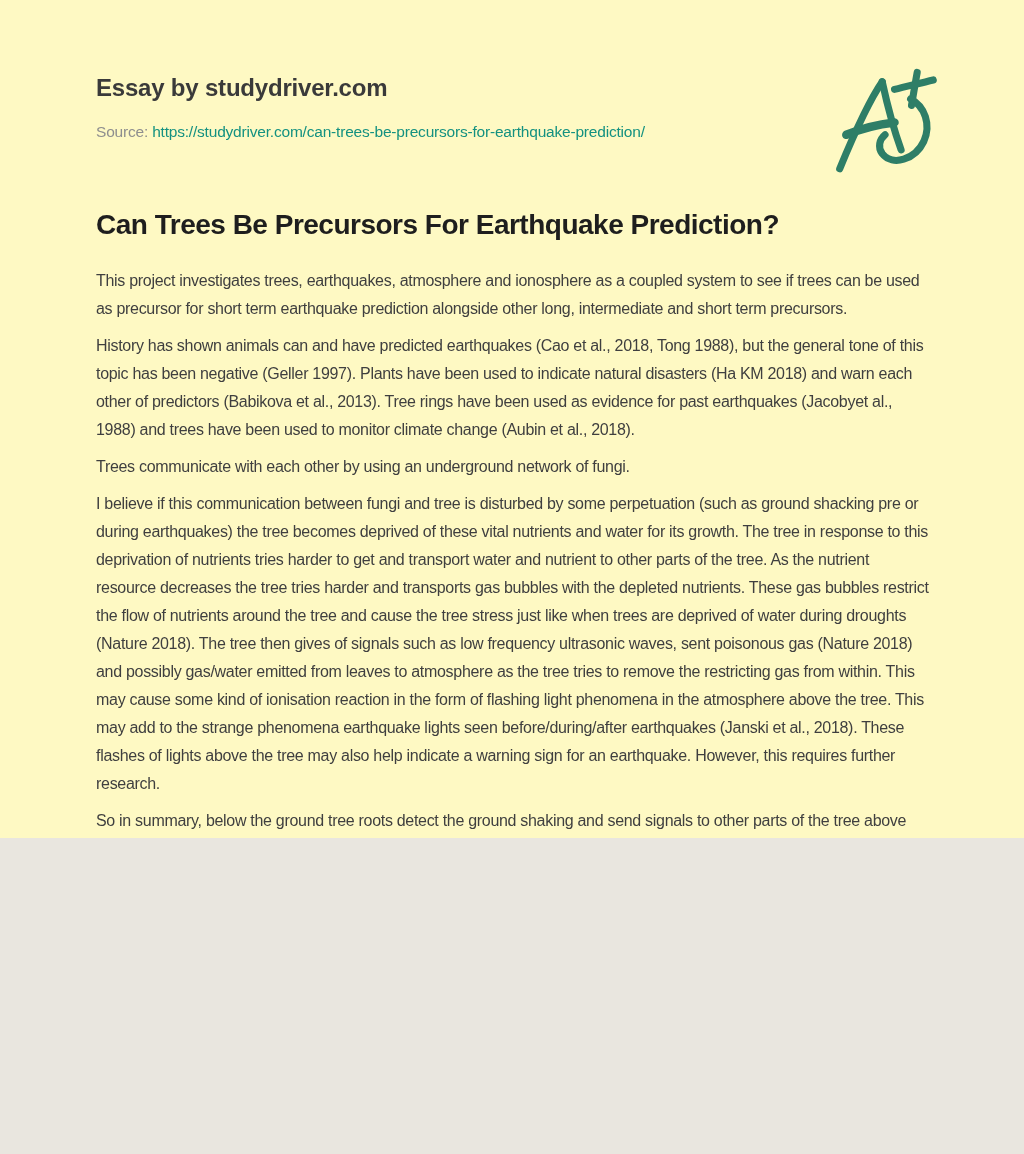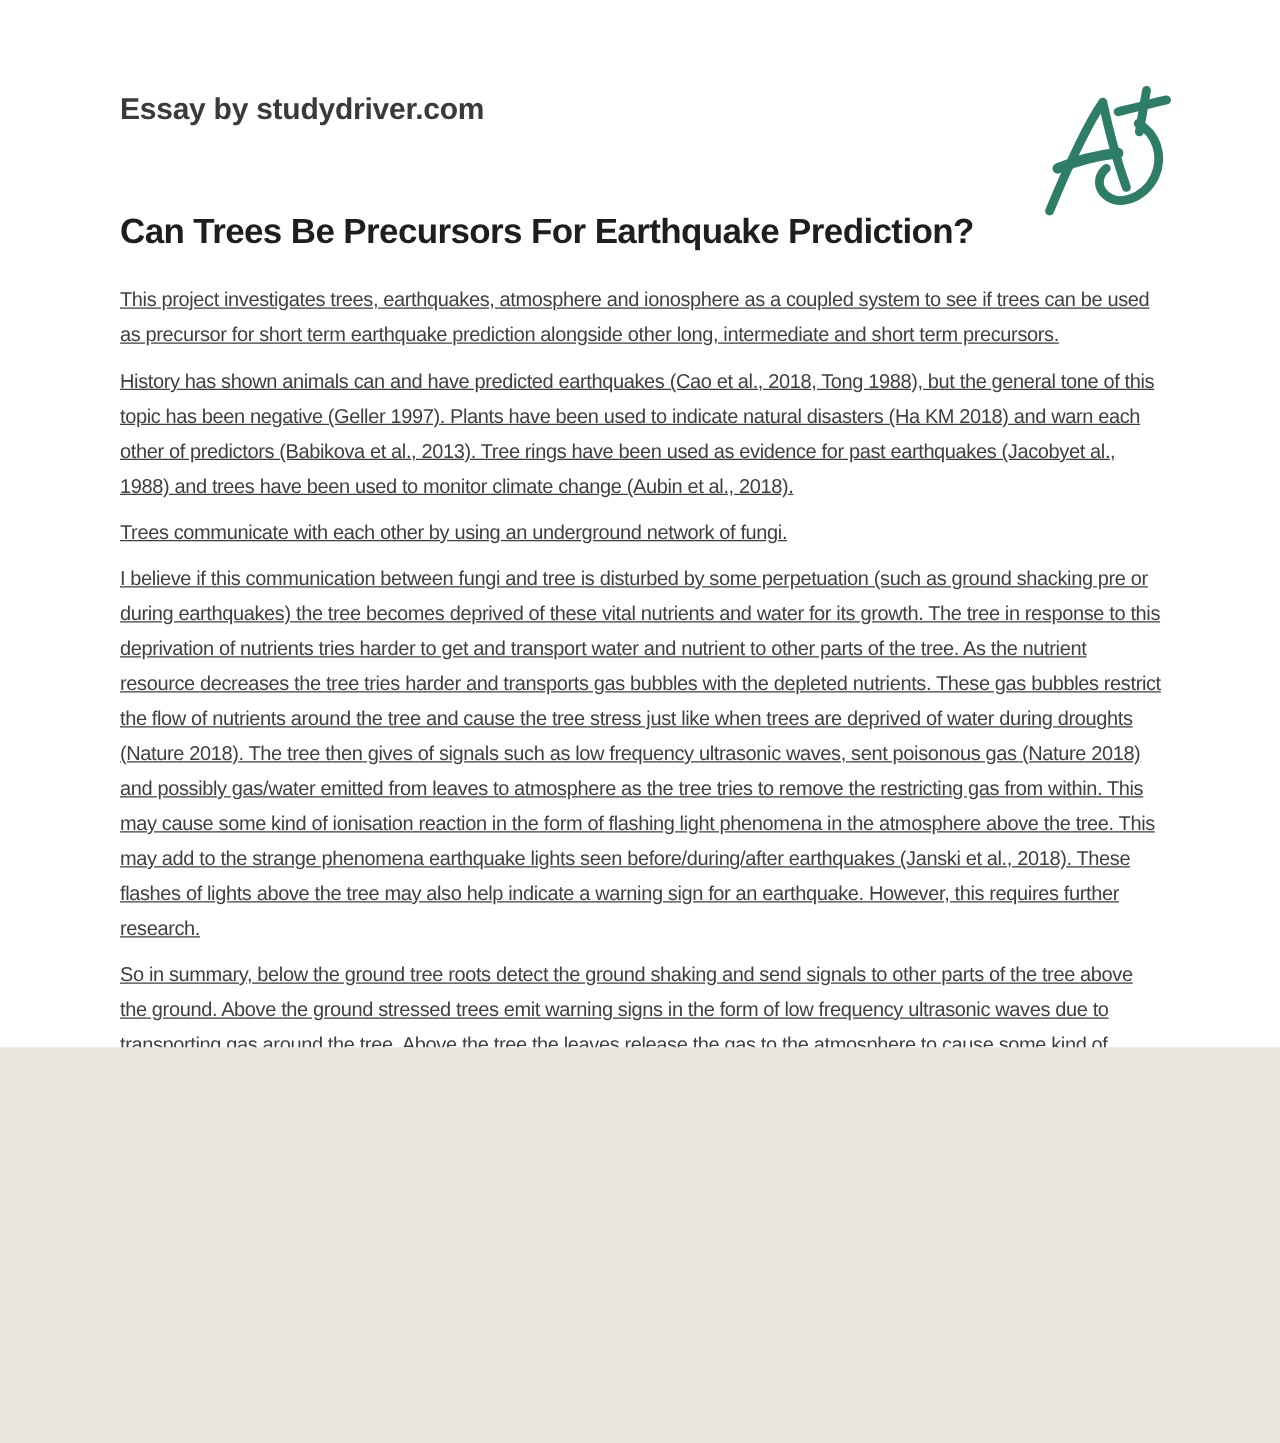--- a/index.html
+++ b/index.html
@@ -1,20 +1,20 @@
 <!DOCTYPE html>
 <html><head>
 <meta charset="utf-8">
 <style>
   * { box-sizing: border-box; margin: 0; padding: 0; }
   html, body { background: #e9e6df; }
   .page {
     width: 1024px;
     height: 838px;
-    background: #ffffff;
+    background: #fef9c3;
     position: relative;
     overflow: hidden;
     font-family: "Liberation Sans", "DejaVu Sans", sans-serif;
   }
   .content {
     position: absolute;
     left: 96px;
     top: 73px;
     width: 833px;
   }
@@ -52,21 +52,20 @@
     letter-spacing: -0.5px;
     color: #1e1e1e;
   }
   .essay-body { margin-top: 24px; }
   .essay-body p {
     font-size: 16px;
     line-height: 28px;
     letter-spacing: -0.3px;
     color: #3f3f3f;
     margin: 0 0 9px 0;
-    text-decoration: underline;
   }
 </style>
 </head>
 <body>
 
 <div class="page">
 
   <div class="logo">
     <svg viewBox="0 0 110 115" fill="none" stroke-linecap="round" stroke-linejoin="round" stroke-width="7.5" stroke="#2e7e67">
 
@@ -81,20 +80,24 @@
       <path d="M64 23 C 77 20, 92 16, 105 13"></path>
 
       <path d="M81 33 C 96 41, 103 60, 95 78 C 86 97, 62 105, 51 91 C 46 84, 48 76, 54 71"></path>
     </svg>
   </div>
 
   <div class="content">
 
     <header>
       <div class="header-title">Essay by studydriver.com</div>
+      <div class="source-line">
+        <span class="source-label">Source:</span>
+        <a class="source-link" href="#">https://studydriver.com/can-trees-be-precursors-for-earthquake-prediction/</a>
+      </div>
     </header>
 
     <main>
       <h1 class="essay-title">Can Trees Be Precursors For Earthquake Prediction?</h1>
       <div class="essay-body">
         <p>This project investigates trees, earthquakes, atmosphere and ionosphere as a coupled system to see if trees can be used as precursor for short term earthquake prediction alongside other long, intermediate and short term precursors.</p>
         <p>History has shown animals can and have predicted earthquakes (Cao et al., 2018, Tong 1988), but the general tone of this topic has been negative (Geller 1997). Plants have been used to indicate natural disasters (Ha KM 2018) and warn each other of predictors (Babikova et al., 2013). Tree rings have been used as evidence for past earthquakes (Jacobyet al., 1988) and trees have been used to monitor climate change (Aubin et al., 2018).</p>
         <p>Trees communicate with each other by using an underground network of fungi.</p>
         <p>I believe if this communication between fungi and tree is disturbed by some perpetuation (such as ground shacking pre or during earthquakes) the tree becomes deprived of these vital nutrients and water for its growth. The tree in response to this deprivation of nutrients tries harder to get and transport water and nutrient to other parts of the tree. As the nutrient resource decreases the tree tries harder and transports gas bubbles with the depleted nutrients. These gas bubbles restrict the flow of nutrients around the tree and cause the tree stress just like when trees are deprived of water during droughts (Nature 2018). The tree then gives of signals such as low frequency ultrasonic waves, sent poisonous gas (Nature 2018) and possibly gas/water emitted from leaves to atmosphere as the tree tries to remove the restricting gas from within. This may cause some kind of ionisation reaction in the form of flashing light phenomena in the atmosphere above the tree. This may add to the strange phenomena earthquake lights seen before/during/after earthquakes (Janski et al., 2018). These flashes of lights above the tree may also help indicate a warning sign for an earthquake. However, this requires further research.</p>
         <p>So in summary, below the ground tree roots detect the ground shaking and send signals to other parts of the tree above the ground. Above the ground stressed trees emit warning signs in the form of low frequency ultrasonic waves due to transporting gas around the tree. Above the tree the leaves release the gas to the atmosphere to cause some kind of ionisation reaction in form of possible flashing lights</p>

